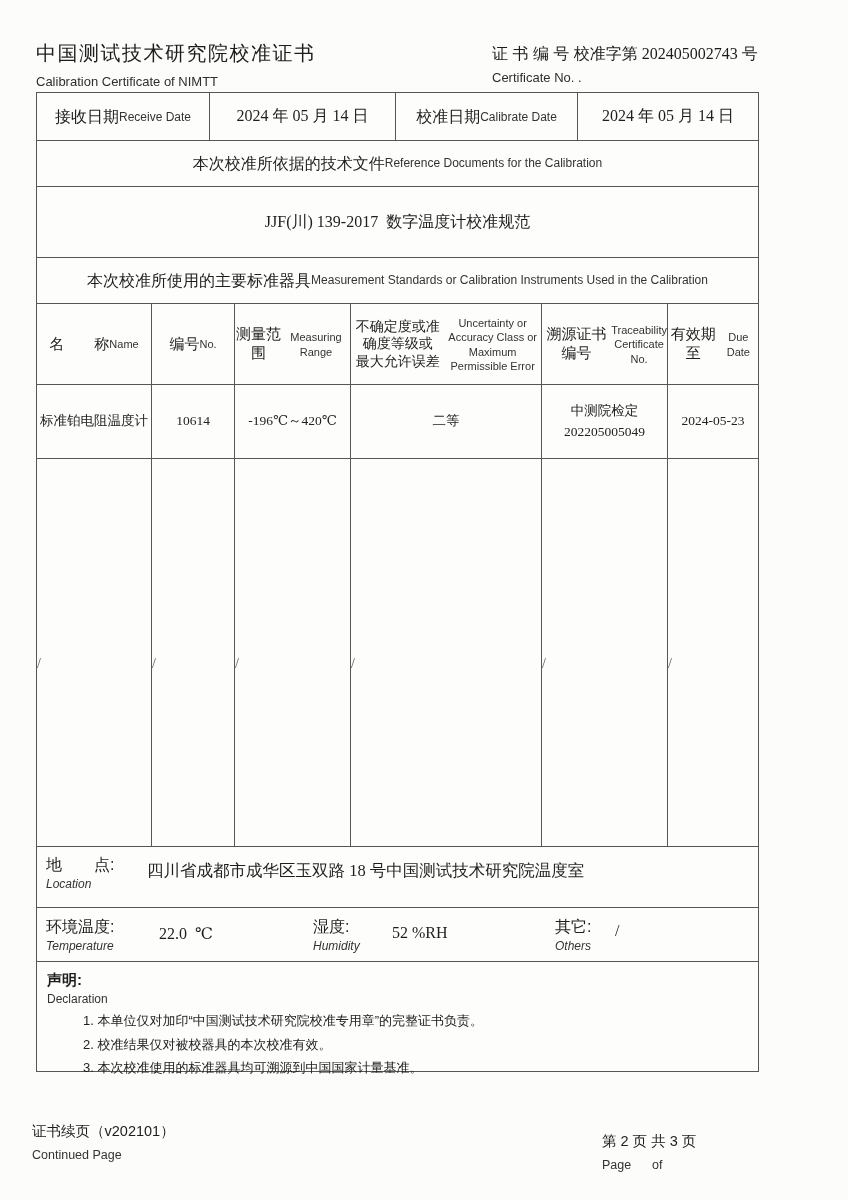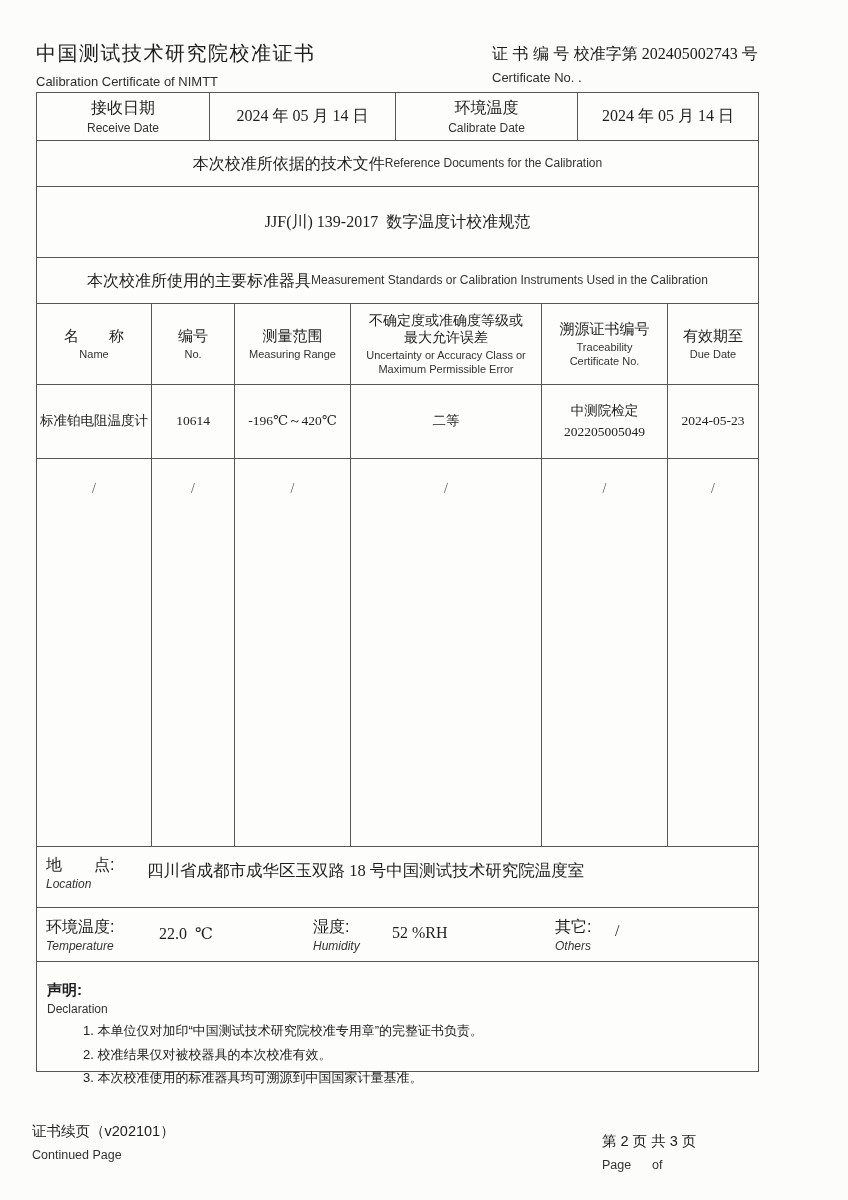--- a/index.html
+++ b/index.html
@@ -31,21 +31,21 @@
     border:1px solid #565656;
     box-sizing:border-box;
     background:#fdfdfc;
   }
   .band{box-sizing:border-box;border-top:1px solid #565656;}
   .band:first-child{border-top:none;}
 
   .cell{
     box-sizing:border-box;
     border-right:1px solid #565656;
-    display:flex;flex-direction:column;
+    display:flex;
     align-items:center;justify-content:center;
     text-align:center;
     overflow:hidden;
   }
   .cell:last-child{border-right:none;}
 
   .zh-label{font-size:16px;color:#1e1e1e;font-weight:500;line-height:1.35;}
   .en-label{font-size:12px;color:#333;line-height:1.3;margin-top:2px;}
   .serif-val{font-family:"Liberation Serif","DejaVu Serif",serif;font-size:16px;color:#1e1e1e;}
   .pre-line{white-space:pre-line;}
@@ -79,21 +79,21 @@
   .loc-value{position:absolute;left:110px;top:13px;font-size:16.5px;}
 
   .row-env{height:54px;position:relative;}
   .env-label-1{left:9px;top:8px;}
   .env-val-1{position:absolute;left:122px;top:16px;}
   .env-label-2{left:276px;top:8px;}
   .env-val-2{position:absolute;left:355px;top:16px;}
   .env-label-3{left:518px;top:8px;}
   .env-val-3{position:absolute;left:578px;top:14px;}
 
-  .row-decl{height:110px;padding:19px 10px;box-sizing:border-box;text-align:left;}
+  .row-decl{height:110px;padding:9px 10px;box-sizing:border-box;text-align:left;}
   .decl-zh{font-size:15px;font-weight:600;color:#1c1c1c;}
   .decl-en{font-size:12px;color:#333;margin-top:2px;}
   .decl-item{font-size:13px;color:#222;margin-top:6px;line-height:1.35;margin-left:36px;}
 
   
   .doc-footer-left{position:absolute;left:32px;top:1122px;}
   .footer-zh{font-size:14.5px;color:#1e1e1e;}
   .footer-en{font-size:12.5px;color:#333;margin-top:7px;}
   .doc-footer-right{position:absolute;left:602px;top:1132px;}
 </style>
@@ -118,21 +118,21 @@
 
     <div class="band row-dates">
       <div class="cell">
         <div class="zh-label">接收日期</div>
         <div class="en-label">Receive Date</div>
       </div>
       <div class="cell">
         <div class="serif-val">2024 年 05 月 14 日</div>
       </div>
       <div class="cell">
-        <div class="zh-label">环境温度</div>
+        <div class="zh-label">校准日期</div>
         <div class="en-label">Calibrate Date</div>
       </div>
       <div class="cell">
         <div class="serif-val">2024 年 05 月 14 日</div>
       </div>
     </div>
 
     <div class="band band-section">
       <div class="zh-label">本次校准所依据的技术文件</div>
       <div class="en-label">Reference Documents for the Calibration</div>

